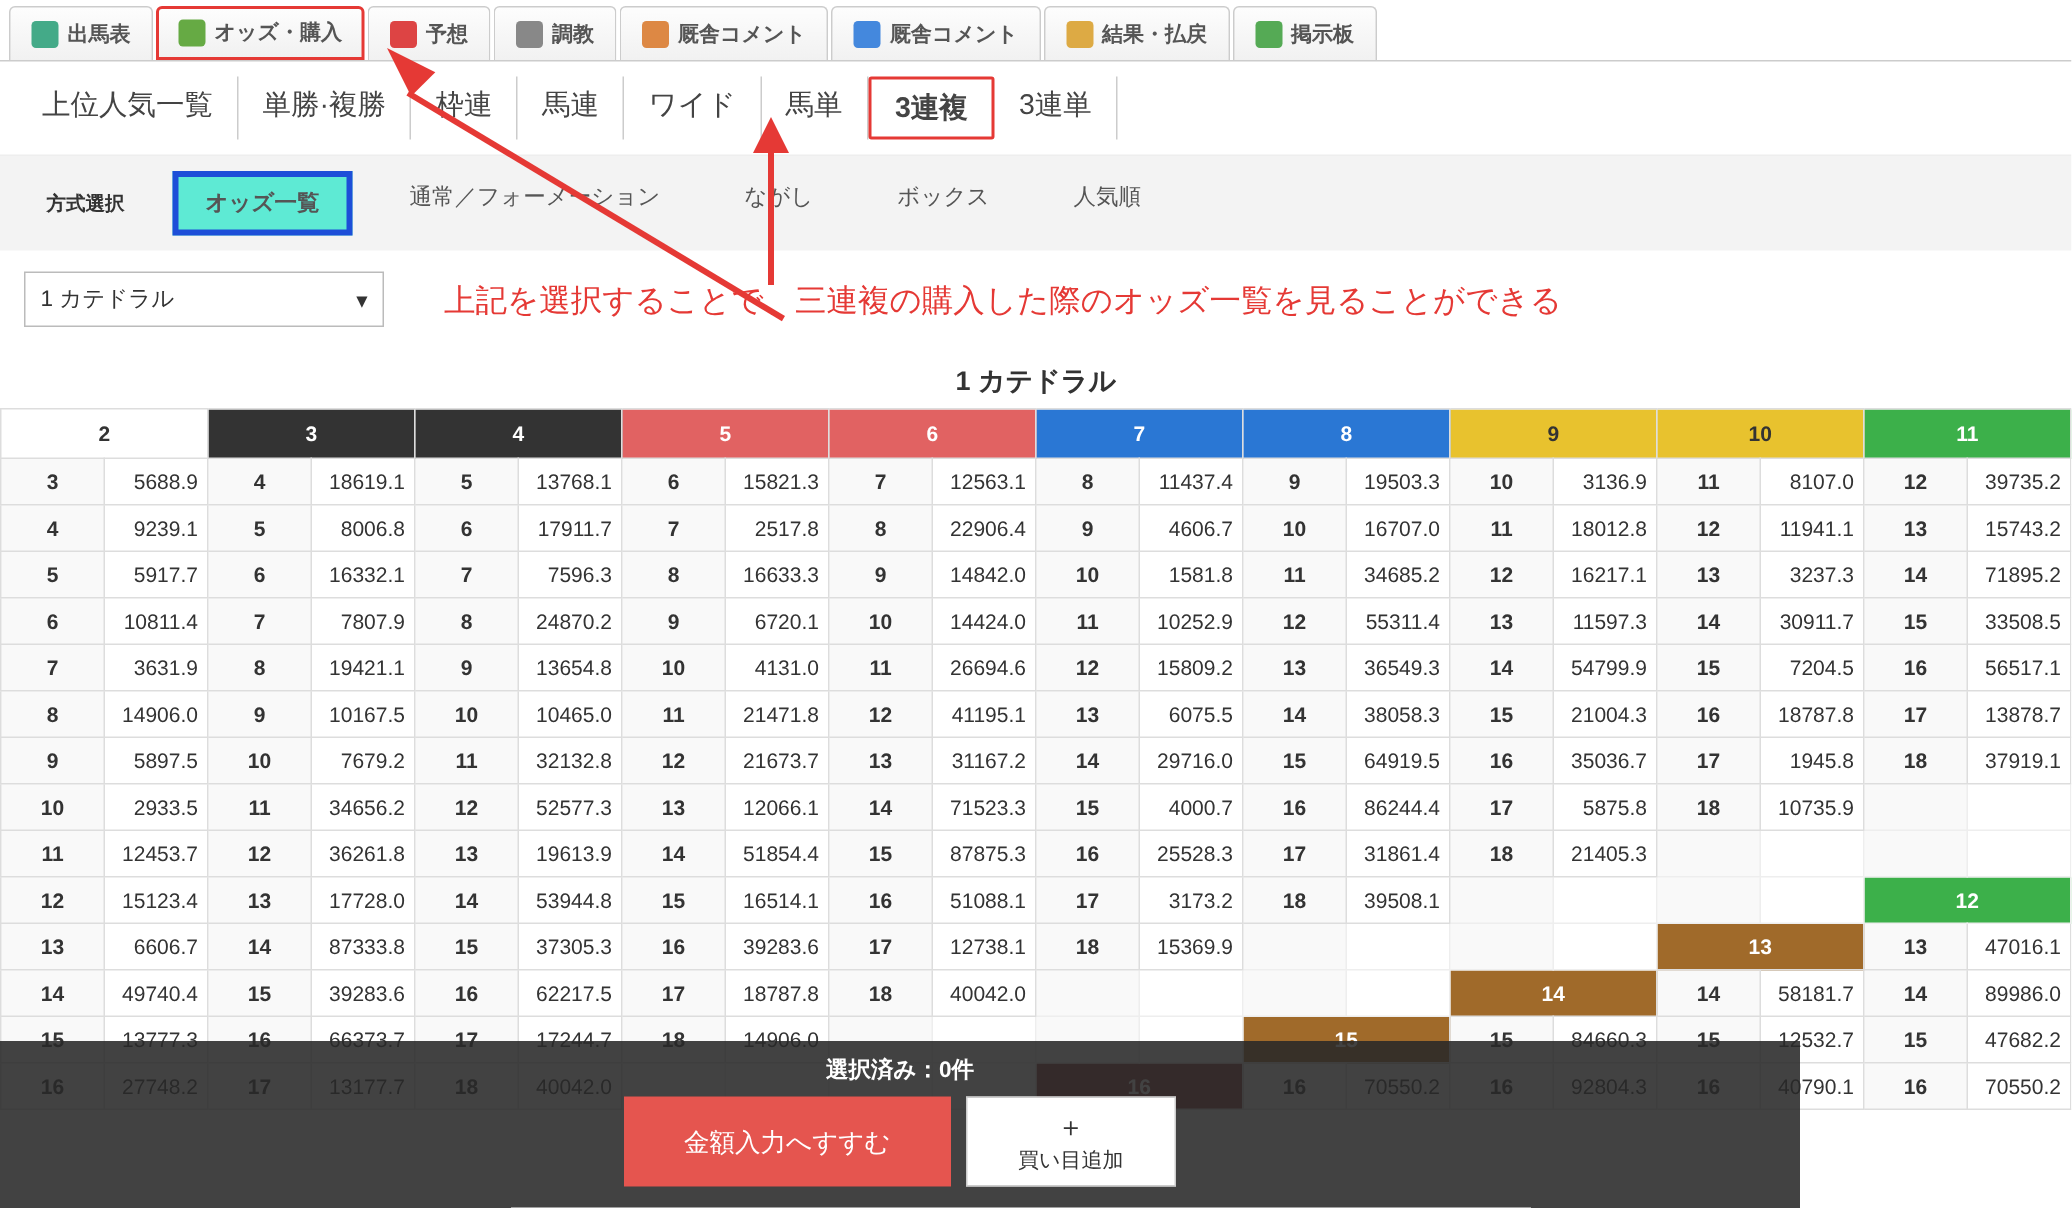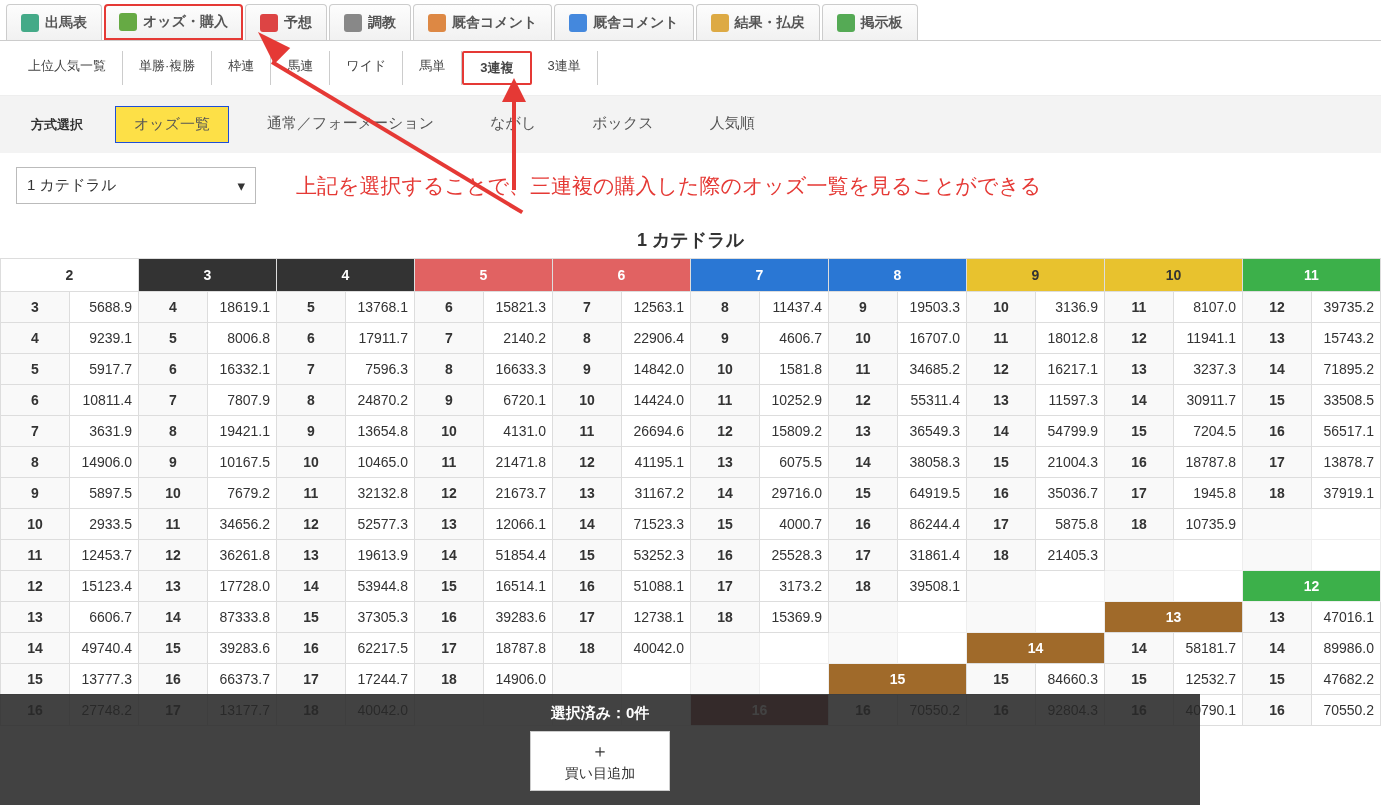--- a/index.html
+++ b/index.html
@@ -7,26 +7,26 @@
 .main-tabs { display: flex; border-bottom: 1px solid #ccc; padding: 4px 6px 0; gap: 0; position: relative; }
 .main-tab { display: flex; align-items: center; gap: 6px; padding: 8px 14px; border: 1px solid #ccc; border-bottom: none; background: linear-gradient(#fdfdfd,#f1f1f1); border-radius: 4px 4px 0 0; margin-right: 2px; font-weight: bold; color: #555; cursor: pointer; font-size: 14px; }
 .main-tab .icon { width: 18px; height: 18px; display: inline-block; }
 .main-tab.highlight { border: 2px solid #e53935; padding: 7px 13px; }
 .arrow-marker { position: absolute; width: 46px; height: 46px; background: #e53935; clip-path: polygon(0 0, 70% 35%, 35% 70%); top: 32px; left: 258px; z-index: 5; }
 .arrow-line1 { position: absolute; width: 292px; height: 4px; background: #e53935; top: 60px; left: 272px; transform-origin: left center; transform: rotate(31deg); z-index: 4; }
 .arrow-marker2 { position: absolute; width: 30px; height: 30px; top: 78px; left: 502px; z-index: 5; }
 .arrow-marker2::before { content: ""; position: absolute; width: 0; height: 0; border-left: 12px solid transparent; border-right: 12px solid transparent; border-bottom: 24px solid #e53935; top: 0; left: 0; }
 .arrow-line2 { position: absolute; width: 4px; height: 90px; background: #e53935; top: 100px; left: 512px; z-index: 4; }
 .sub-tabs { display: flex; gap: 0; padding: 10px 12px; border-bottom: 1px solid #eee; }
-.sub-tab { padding: 6px 16px; color: #444; cursor: pointer; border-right: 1px solid #ccc; font-size: 13px; }
+.sub-tab { padding: 6px 16px; color: #444; cursor: pointer; border-right: 1px solid #ccc; font-size: 19px; }
 .sub-tab.highlight { border: 2px solid #e53935; border-radius: 2px; font-weight: bold; }
 .method-bar { display: flex; align-items: center; background: #f3f3f3; padding: 10px 31px; gap: 32px; }
 .method-label { font-weight: bold; color: #333; }
 .method-tab { padding: 8px 18px; color: #555; cursor: pointer; font-size: 15px; }
-.method-tab.active { background: #fde047; border: 1px solid #1d4ed8; font-weight: normal; }
+.method-tab.active { background: #5eead4; border: 4px solid #1d4ed8; font-weight: bold; }
 .select-row { display: flex; align-items: center; padding: 14px 16px; gap: 40px; }
 .horse-select { width: 240px; padding: 8px 10px; border: 1px solid #bbb; background: #fff; font-size: 15px; display: flex; justify-content: space-between; align-items: center; cursor: pointer; }
 .annotation { color: #e53935; font-size: 21px; font-weight: 500; }
 .table-title { text-align: center; font-weight: bold; font-size: 18px; padding: 10px 0 6px; }
 .odds-wrap { overflow-x: auto; }
 .odds-table { border-collapse: collapse; width: 100%; table-layout: fixed; }
 .odds-table th, .odds-table td { border: 1px solid #ddd; padding: 7px 6px; text-align: right; font-size: 14px; }
 .odds-table th { text-align: center; font-weight: bold; padding: 8px 4px; }
 .num-cell { text-align: center !important; background: #f9f9f9; font-weight: bold; width: 30px; }
 .head-black { background: #333; color: #fff; }
@@ -159,21 +159,21 @@
           <td>39735.2</td>
         </tr>
         <tr>
           <td class="num-cell">4</td>
           <td>9239.1</td>
           <td class="num-cell">5</td>
           <td>8006.8</td>
           <td class="num-cell">6</td>
           <td>17911.7</td>
           <td class="num-cell">7</td>
-          <td>2140.2</td>
+          <td>2517.8</td>
           <td class="num-cell">8</td>
           <td>22906.4</td>
           <td class="num-cell">9</td>
           <td>4606.7</td>
           <td class="num-cell">10</td>
           <td>16707.0</td>
           <td class="num-cell">11</td>
           <td>18012.8</td>
           <td class="num-cell">12</td>
           <td>11941.1</td>
@@ -315,21 +315,21 @@
         <tr>
           <td class="num-cell">11</td>
           <td>12453.7</td>
           <td class="num-cell">12</td>
           <td>36261.8</td>
           <td class="num-cell">13</td>
           <td>19613.9</td>
           <td class="num-cell">14</td>
           <td>51854.4</td>
           <td class="num-cell">15</td>
-          <td>53252.3</td>
+          <td>87875.3</td>
           <td class="num-cell">16</td>
           <td>25528.3</td>
           <td class="num-cell">17</td>
           <td>31861.4</td>
           <td class="num-cell">18</td>
           <td>21405.3</td>
           <td class="num-cell" style="border: 1px solid rgb(238, 238, 238);"></td>
           <td style="border: 1px solid rgb(238, 238, 238);"></td>
           <td class="num-cell" style="border: 1px solid rgb(238, 238, 238);"></td>
           <td style="border: 1px solid rgb(238, 238, 238);"></td>
@@ -439,18 +439,19 @@
           <td class="num-cell">16</td>
           <td>70550.2</td>
         </tr>
       </tbody>
   </table>
 </div>
 
 <div class="overlay">
   <div class="overlay-text">選択済み：0件</div>
   <div class="overlay-buttons">
+    <button class="btn-red">金額入力へすすむ</button>
     <button class="btn-white">
       <span class="plus">＋</span>
       <span>買い目追加</span>
     </button>
   </div>
 </div>
 
 </body></html>

